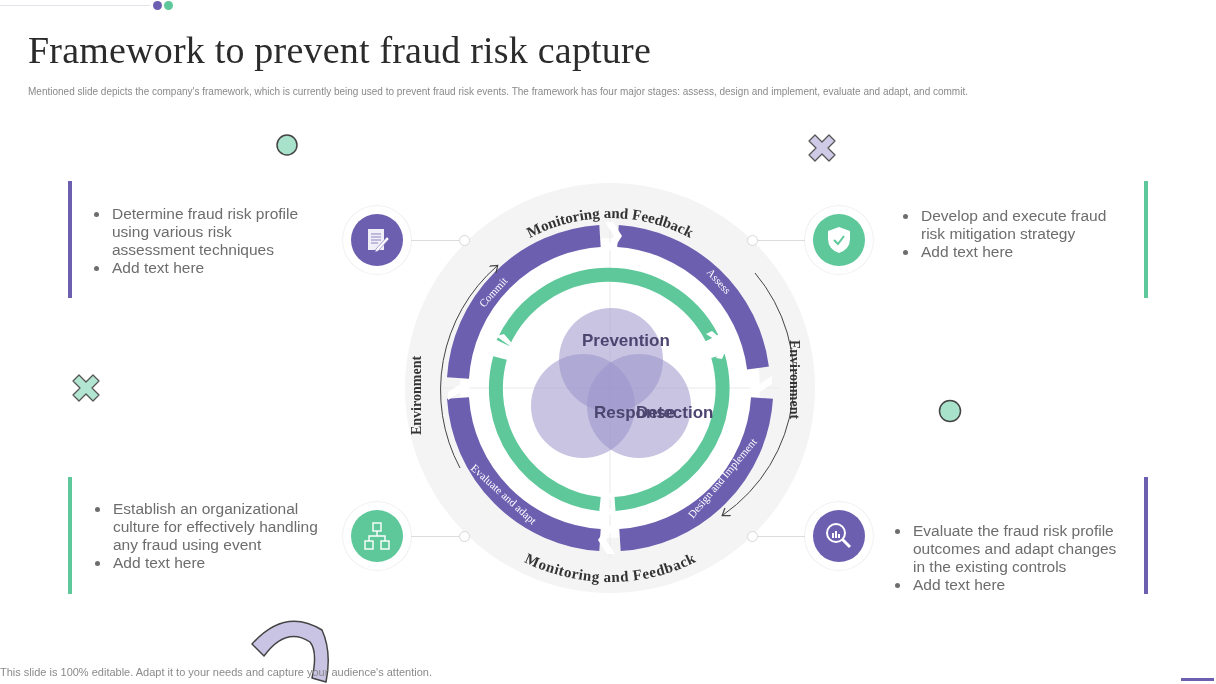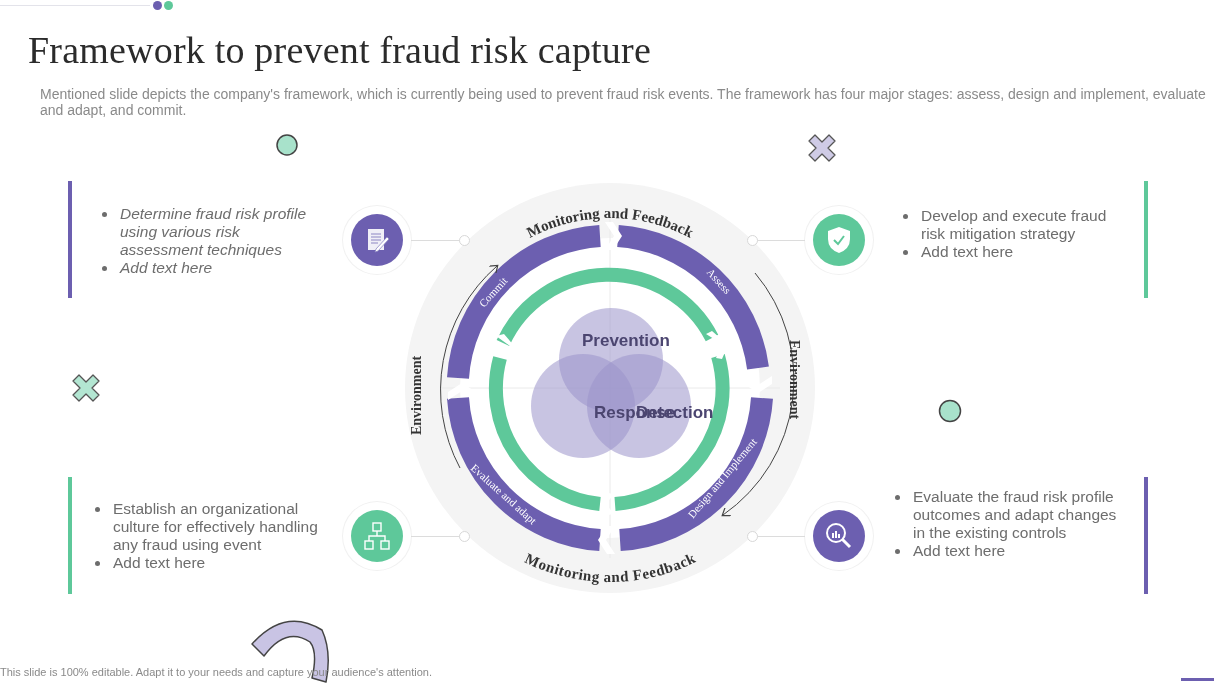--- a/index.html
+++ b/index.html
@@ -2,21 +2,21 @@
 <html><head>
 <meta charset="utf-8">
 <style>
   html, body { margin:0; padding:0; }
   body { width:1216px; height:684px; background:#ffffff; position:relative; overflow:hidden;
          font-family:"Liberation Sans", sans-serif; }
   .abs { position:absolute; }
   .top-line { left:0; top:5px; width:150px; height:1px; background:#e3e3ea; }
   .dot { width:9px; height:9px; border-radius:50%; top:1px; }
   .title { left:28px; top:28px; font-family:"Liberation Serif", "DejaVu Serif", serif; font-size:38px; color:#2b2b2b; letter-spacing:0.2px; }
-  .subtitle { left:40px; top:86px; font-size:14px; color:#8a8a8a; }
+  .subtitle { left:28px; top:86px; font-size:10px; color:#8a8a8a; }
   .text-block { font-size:15.5px; color:#6d6d6d; line-height:18px; }
   .text-block ul { margin:0; padding:0 0 0 18px; }
   .text-block li { margin:0; padding-left:2px; }
   .bar { width:4px; }
   .icon-wrap { width:68px; height:68px; border-radius:50%; background:#fff; box-shadow:0 0 0 1px #f1f1f1; display:flex; align-items:center; justify-content:center; }
   .icon-circle { width:52px; height:52px; border-radius:50%; display:flex; align-items:center; justify-content:center; }
   .connector { height:1px; background:#dcdcdc; }
   .conn-dot { width:9px; height:9px; border-radius:50%; border:1px solid #d8d8d8; background:#fff; }
   .footer { left:0; width:1216px; top:666px; font-size:11px; color:#8a8a8a; }
   .venn-label { font-size:17px; font-weight:bold; color:#4b4570; }
@@ -119,21 +119,21 @@
 <div class="abs" style="left:475px;top:286px;transform:rotate(-48deg);font-family:'Liberation Serif',serif;font-size:11px;color:#fff;">Commit</div>
 <div class="abs" style="left:704px;top:275px;transform:rotate(48deg);font-family:'Liberation Serif',serif;font-size:11px;color:#fff;">Assess</div>
 <div class="abs" style="left:672px;top:472px;transform:rotate(-50deg);font-family:'Liberation Serif',serif;font-size:11px;color:#fff;white-space:nowrap;">Design and Implement</div>
 <div class="abs" style="left:462px;top:488px;transform:rotate(42deg);font-family:'Liberation Serif',serif;font-size:11px;color:#fff;white-space:nowrap;">Evaluate and adapt</div>
 
 <div class="abs venn-label" style="left:582px;top:331px;">Prevention</div>
 <div class="abs venn-label" style="left:546px;top:403px;margin-left:48px;">Response</div>
 <div class="abs venn-label" style="left:636px;top:403px;">Detection</div>
 
 <div class="abs bar" style="left:68px;top:181px;height:117px;background:#6c5fb0;"></div>
-<div class="abs text-block" style="left:100px;top:205px;width:215px;font-style:italic;">
+<div class="abs text-block" style="left:92px;top:205px;width:215px;">
   <ul>
     <li>Determine fraud risk profile using various risk assessment techniques</li>
     <li>Add text here</li>
   </ul>
 </div>
 <div class="abs icon-wrap" style="left:343px;top:206px;">
   <div class="icon-circle" style="background:#6c5fb0;">
     <svg width="30" height="30" viewBox="0 0 30 30">
         <rect x="6" y="4" width="16" height="21" fill="#fff" opacity="0.9"></rect>
         <g stroke="#8d86c3" stroke-width="1">
@@ -181,21 +181,21 @@
         <rect x="3" y="20" width="8" height="8"></rect>
         <rect x="19" y="20" width="8" height="8"></rect>
         <path d="M15 10 V15 M7 20 V15 H23 V20"></path>
       </svg>
   </div>
 </div>
 <div class="abs connector" style="left:411px;top:536px;width:49px;"></div>
 <div class="abs conn-dot" style="left:459px;top:531px;"></div>
 
 <div class="abs bar" style="left:1144px;top:477px;height:117px;background:#6c5fb0;"></div>
-<div class="abs text-block" style="left:893px;top:488px;width:230px;">
+<div class="abs text-block" style="left:893px;top:522px;width:230px;">
   <ul>
     <li>Evaluate the fraud risk profile outcomes and adapt changes in the existing controls</li>
     <li>Add text here</li>
   </ul>
 </div>
 <div class="abs icon-wrap" style="left:805px;top:502px;">
   <div class="icon-circle" style="background:#6c5fb0;">
     <svg width="32" height="32" viewBox="0 0 32 32">
         <circle cx="13" cy="13" r="9" fill="none" stroke="#fff" stroke-width="2"></circle>
         <line x1="19" y1="19" x2="27" y2="27" stroke="#fff" stroke-width="3"></line>

